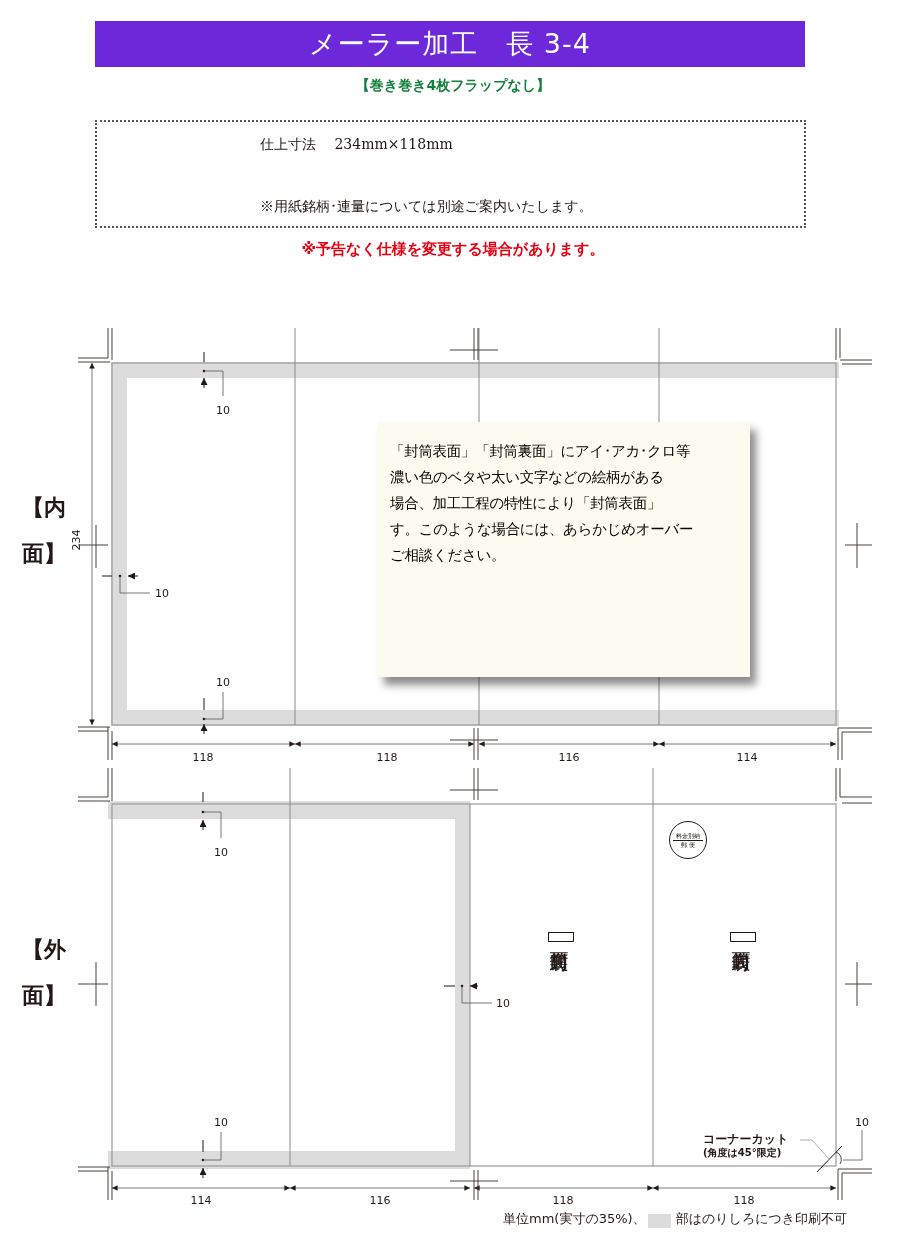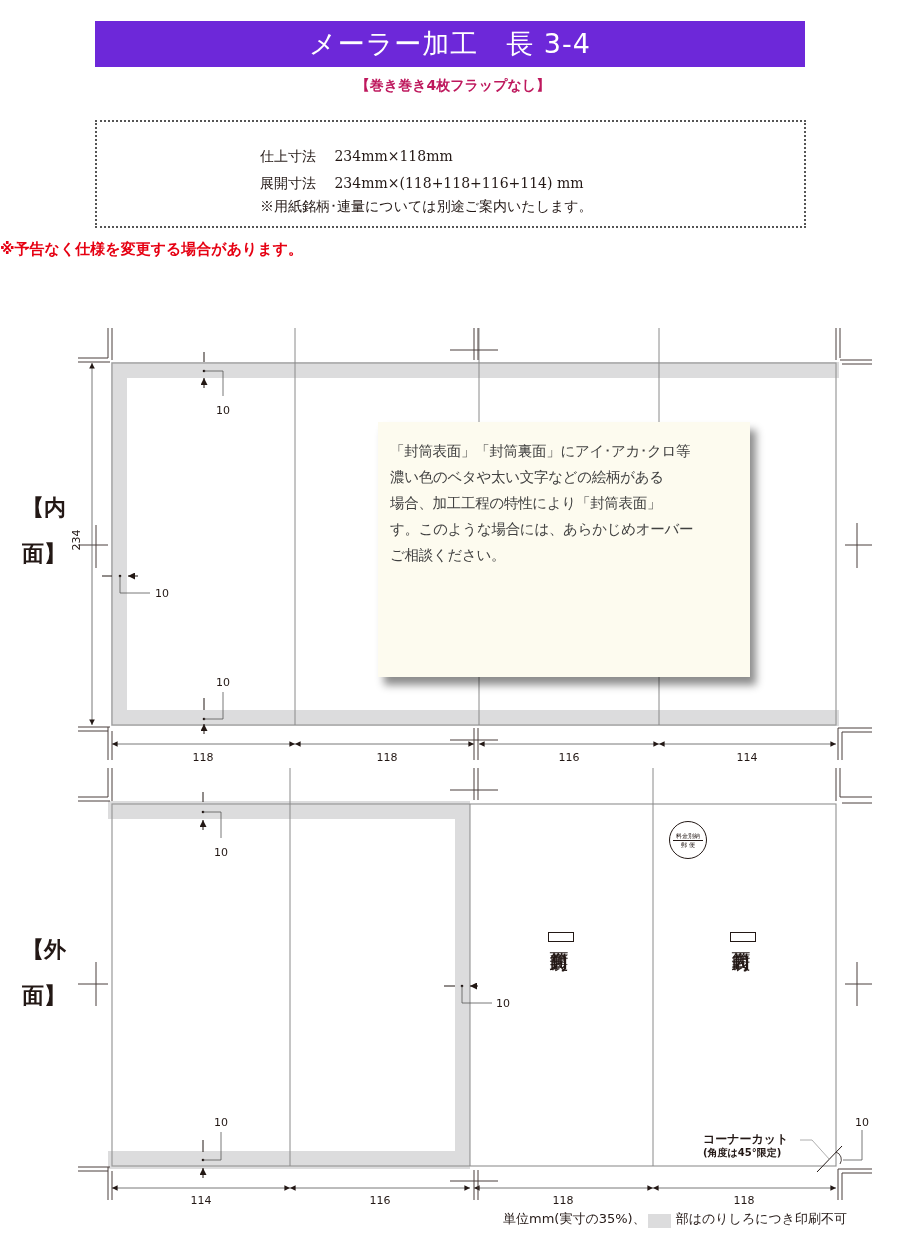--- a/index.html
+++ b/index.html
@@ -5,40 +5,40 @@
   * { box-sizing: border-box; margin: 0; padding: 0; }
   html, body { width: 906px; height: 1250px; background: #ffffff; overflow: hidden; }
   body { position: relative; font-family: "DejaVu Sans", "Liberation Sans", sans-serif; color: #231815; }
   .title-bar {
     position: absolute; left: 95px; top: 21px; width: 710px; height: 46px;
     background: #6d28d9; color: #fff; display: flex; align-items: center; justify-content: center;
     font-size: 27px; letter-spacing: 1px;
   }
   .subtitle {
     position: absolute; left: 0; top: 77px; width: 906px; text-align: center;
-    font-size: 14px; font-weight: bold; color: #be185d;
+    font-size: 14px; font-weight: bold; color: #15803d;
   }
   .spec-box {
     position: absolute; left: 95px; top: 120px; width: 711px; height: 108px;
     border: 2px dotted #555;
   }
   .spec-line {
     position: absolute; left: 163px; font-family: "DejaVu Serif", "Liberation Serif", serif;
     font-size: 14px; color: #231815; white-space: nowrap;
   }
-  .spec-line .lbl { display: inline-block; width: 70px; margin-top: 12px; }
+  .spec-line .lbl { display: inline-block; width: 70px; }
   .notice {
-    position: absolute; left: 0; top: 240px; width: 906px; text-align: left;
+    position: absolute; left: 0; top: 240px; width: 906px; text-align: center;
     color: #e60012; font-weight: bold; font-size: 15px;
   }
   svg.drawing { position: absolute; left: 0; top: 0; }
   .callout {
     position: absolute; left: 378px; top: 422px; width: 372px; height: 255px;
     background: #fdfbef; box-shadow: 6px 8px 8px rgba(0,0,0,0.45);
-    padding: 16px 10px 10px 12px; font-size: 14.5px; line-height: 26px; color: #404040;
+    padding: 16px 10px 10px 12px; font-size: 14.5px; line-height: 26px; color: #000000;
     font-family: "DejaVu Sans", "Liberation Sans", sans-serif;
   }
   .callout p { white-space: nowrap; letter-spacing: -0.3px; }
   .side-label {
     position: absolute; left: 22px; width: 26px; font-size: 22px; font-weight: bold;
     text-align: center; line-height: 32px; color: #231815;
   }
   .face-label {
     position: absolute; width: 26px; border: 1.5px solid #231815; background: #fff;
     font-size: 19px; text-align: center; line-height: 26px; padding: 4px 0;
@@ -60,24 +60,20 @@
 </head>
 <body>
 
 <div class="title-bar">メーラー加工　長 3-4</div>
 <div class="subtitle">【巻き巻き4枚フラップなし】</div>
 
 <div class="spec-box">
   <div class="spec-line" style="top:14px">
     <span class="lbl">仕上寸法</span>
     <span>234mm×118mm</span>
-  </div>
-  <div class="spec-line" style="top:41px">
-    <span class="lbl">展開寸法</span>
-    <span>234mm×(118+118+116+114) mm</span>
   </div>
   <div class="spec-line" style="top:76px">※用紙銘柄･連量については別途ご案内いたします。</div>
 </div>
 
 <div class="notice">※予告なく仕様を変更する場合があります。</div>
 
 <svg class="drawing" width="906" height="1250" viewBox="0 0 906 1250">
   <defs>
     <marker id="arr" viewBox="0 0 10 10" refX="10" refY="5" markerWidth="7" markerHeight="7" orient="auto-start-reverse">
       <path d="M0,0 L10,5 L0,10 z" fill="#231815"></path>

